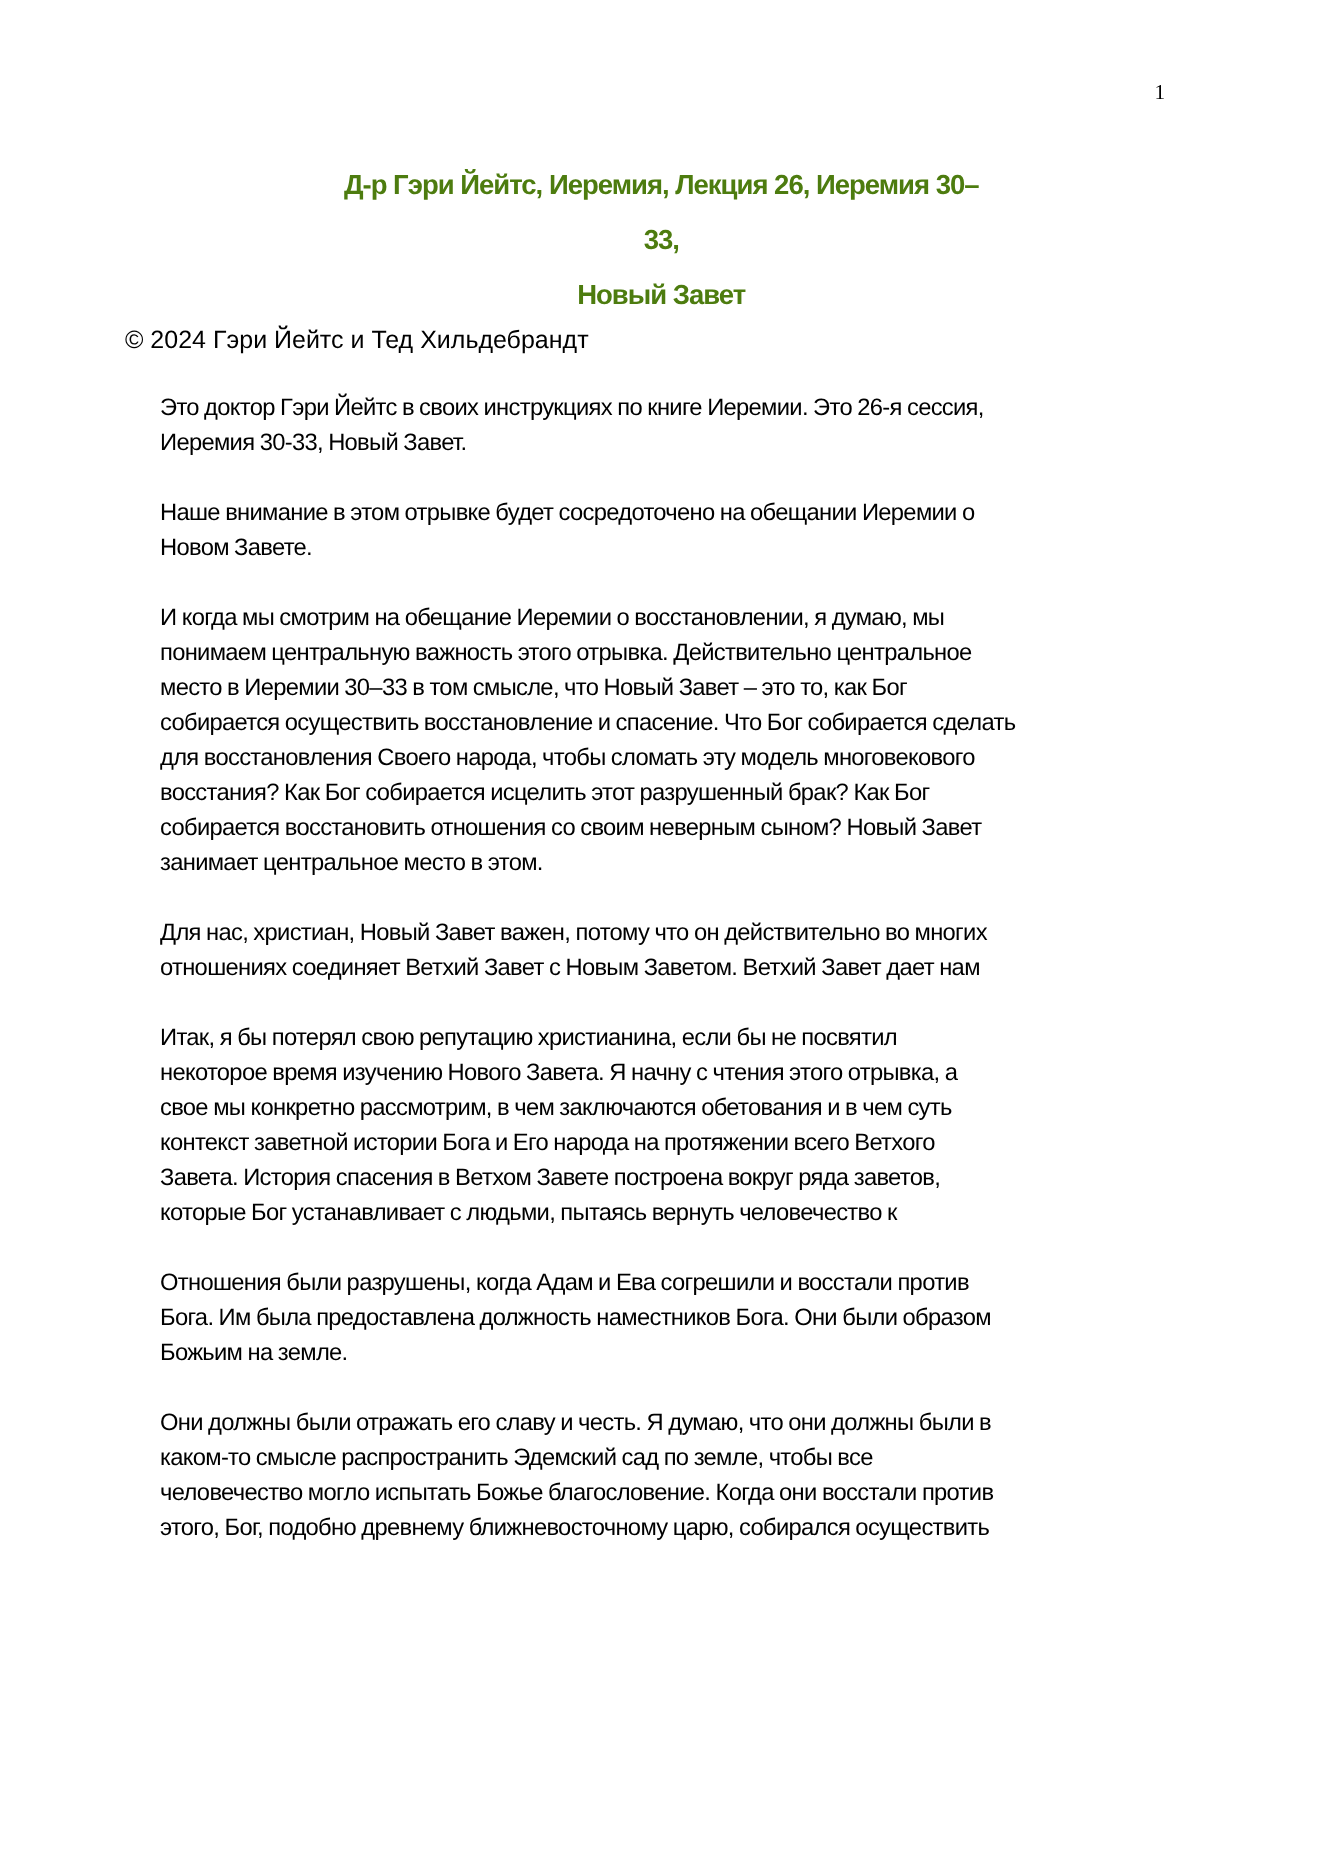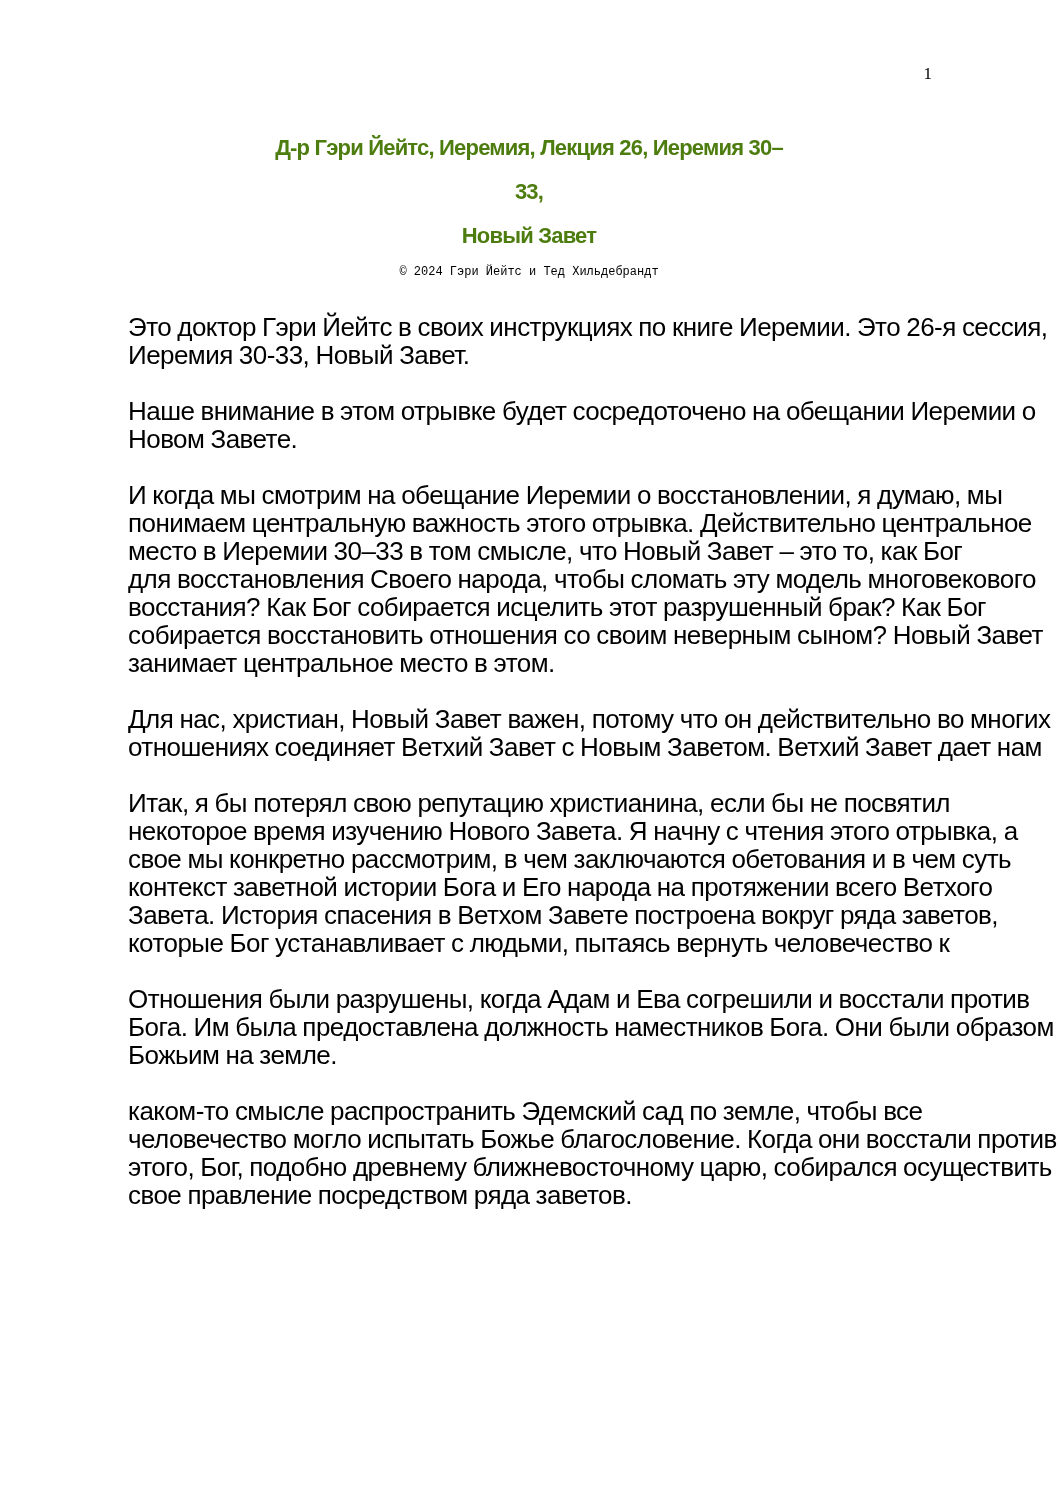--- a/index.html
+++ b/index.html
@@ -12,27 +12,26 @@
   .title {
     position: absolute; left: 100px; top: 126px; width: 858px;
     text-align: center;
     font-family: "Liberation Sans", sans-serif; font-weight: bold;
     font-size: 22px; line-height: 44px; letter-spacing: -0.8px;
     color: #4d7c0f; margin: 0;
   }
   .title .line { display: block; }
   .copyright {
     position: absolute; left: 100px; top: 260px; width: 858px;
-    text-align: center;
-    font-family: Liberation Mono, monospace; font-size: 12px; line-height: 24px;
+    font-family: Liberation Sans, sans-serif; font-size: 20px; line-height: 24px;
     color: #000;
   }
   .body {
     position: absolute; left: 128px; top: 313px; width: 820px;
-    font-family: "Liberation Sans", sans-serif; font-size: 26px;
+    font-family: "Liberation Sans", sans-serif; font-size: 19px;
     line-height: 28px; letter-spacing: -0.55px; word-spacing: -0.5px;
     color: #000;
   }
   .para { margin: 0 0 28px 0; }
   .para .line { display: block; white-space: nowrap; }
 </style>
 </head>
 <body>
 
 <div class="page">
@@ -52,20 +51,21 @@
         <span class="line">Иеремия 30-33, Новый Завет.</span>
       </p>
       <p class="para">
         <span class="line">Наше внимание в этом отрывке будет сосредоточено на обещании Иеремии о</span>
         <span class="line">Новом Завете.</span>
       </p>
       <p class="para">
         <span class="line">И когда мы смотрим на обещание Иеремии о восстановлении, я думаю, мы</span>
         <span class="line">понимаем центральную важность этого отрывка. Действительно центральное</span>
         <span class="line">место в Иеремии 30–33 в том смысле, что Новый Завет – это то, как Бог</span>
+        <span class="line">собирается осуществить восстановление и спасение. Что Бог собирается сделать</span>
         <span class="line">для восстановления Своего народа, чтобы сломать эту модель многовекового</span>
         <span class="line">восстания? Как Бог собирается исцелить этот разрушенный брак? Как Бог</span>
         <span class="line">собирается восстановить отношения со своим неверным сыном? Новый Завет</span>
         <span class="line">занимает центральное место в этом.</span>
       </p>
       <p class="para">
         <span class="line">Для нас, христиан, Новый Завет важен, потому что он действительно во многих</span>
         <span class="line">отношениях соединяет Ветхий Завет с Новым Заветом. Ветхий Завет дает нам</span>
       </p>
       <p class="para">
@@ -75,19 +75,19 @@
         <span class="line">контекст заветной истории Бога и Его народа на протяжении всего Ветхого</span>
         <span class="line">Завета. История спасения в Ветхом Завете построена вокруг ряда заветов,</span>
         <span class="line">которые Бог устанавливает с людьми, пытаясь вернуть человечество к</span>
       </p>
       <p class="para">
         <span class="line">Отношения были разрушены, когда Адам и Ева согрешили и восстали против</span>
         <span class="line">Бога. Им была предоставлена должность наместников Бога. Они были образом</span>
         <span class="line">Божьим на земле.</span>
       </p>
       <p class="para">
+        <span class="line">Они должны были отражать его славу и честь. Я думаю, что они должны были в</span>
         <span class="line">каком-то смысле распространить Эдемский сад по земле, чтобы все</span>
         <span class="line">человечество могло испытать Божье благословение. Когда они восстали против</span>
         <span class="line">этого, Бог, подобно древнему ближневосточному царю, собирался осуществить</span>
-        <span class="line">свое правление посредством ряда заветов.</span>
       </p>
     </div>
 </div>
 
 </body></html>

